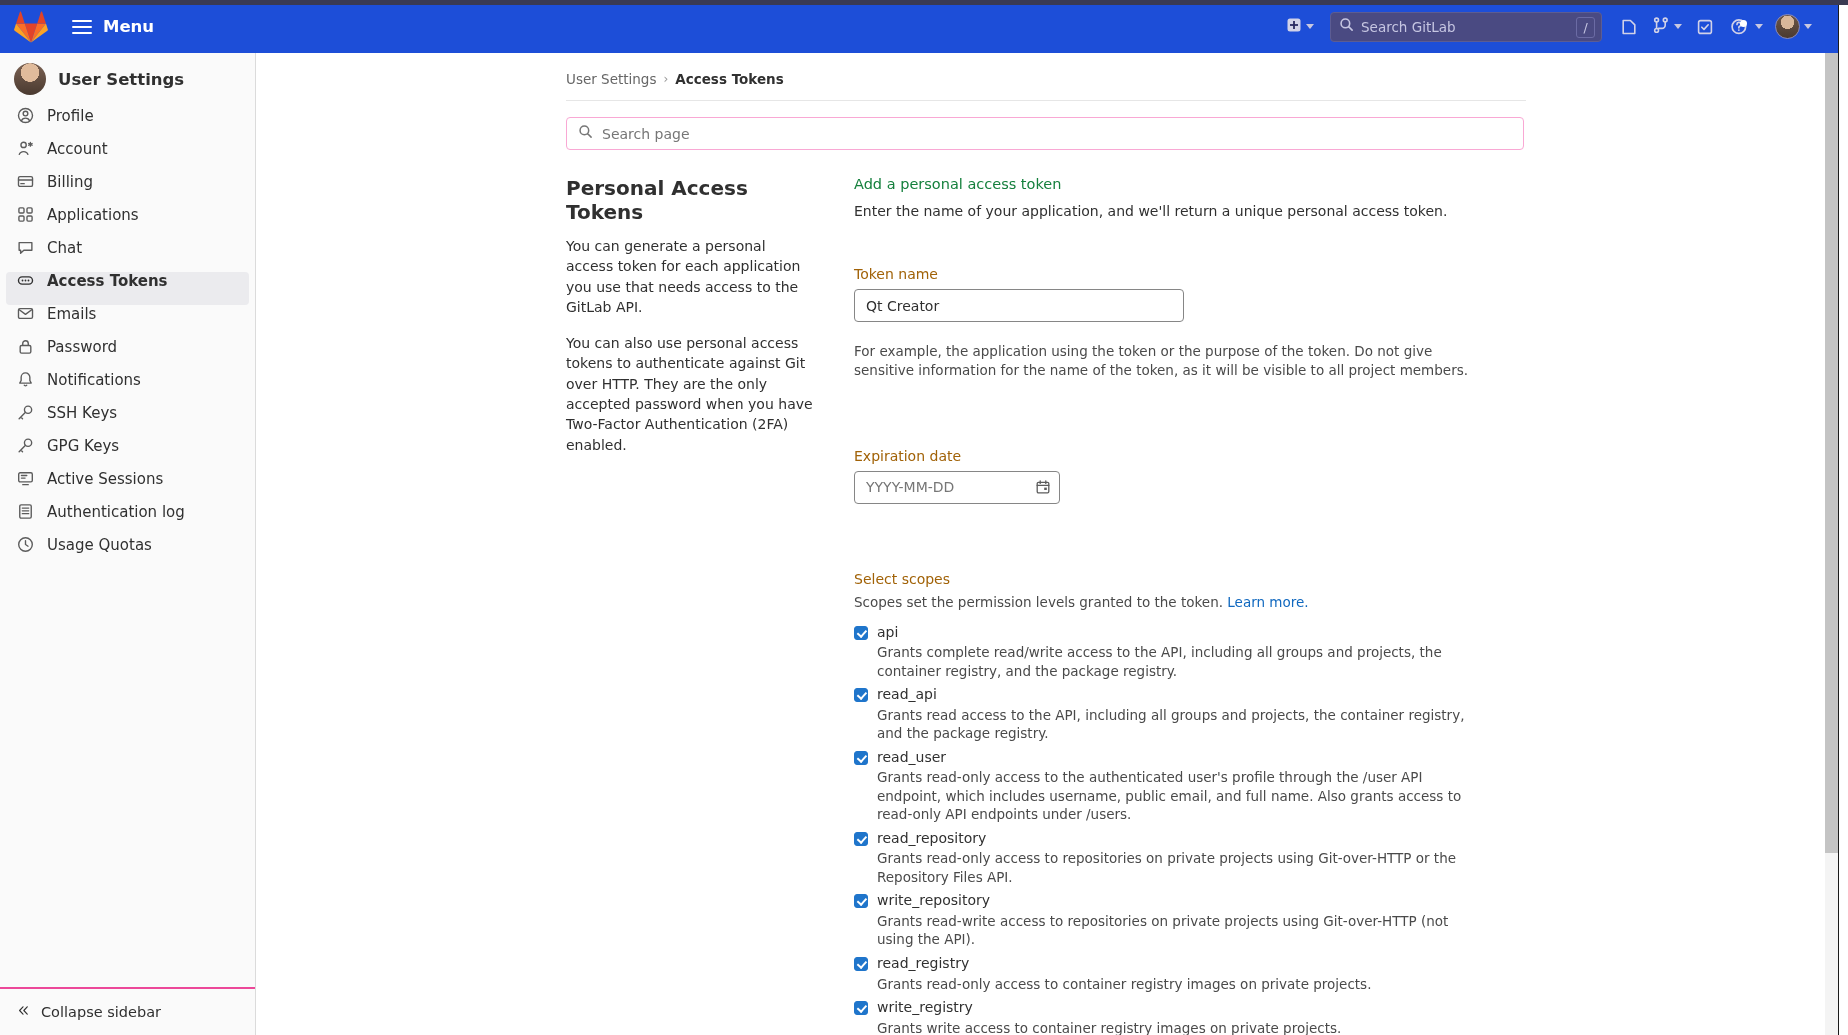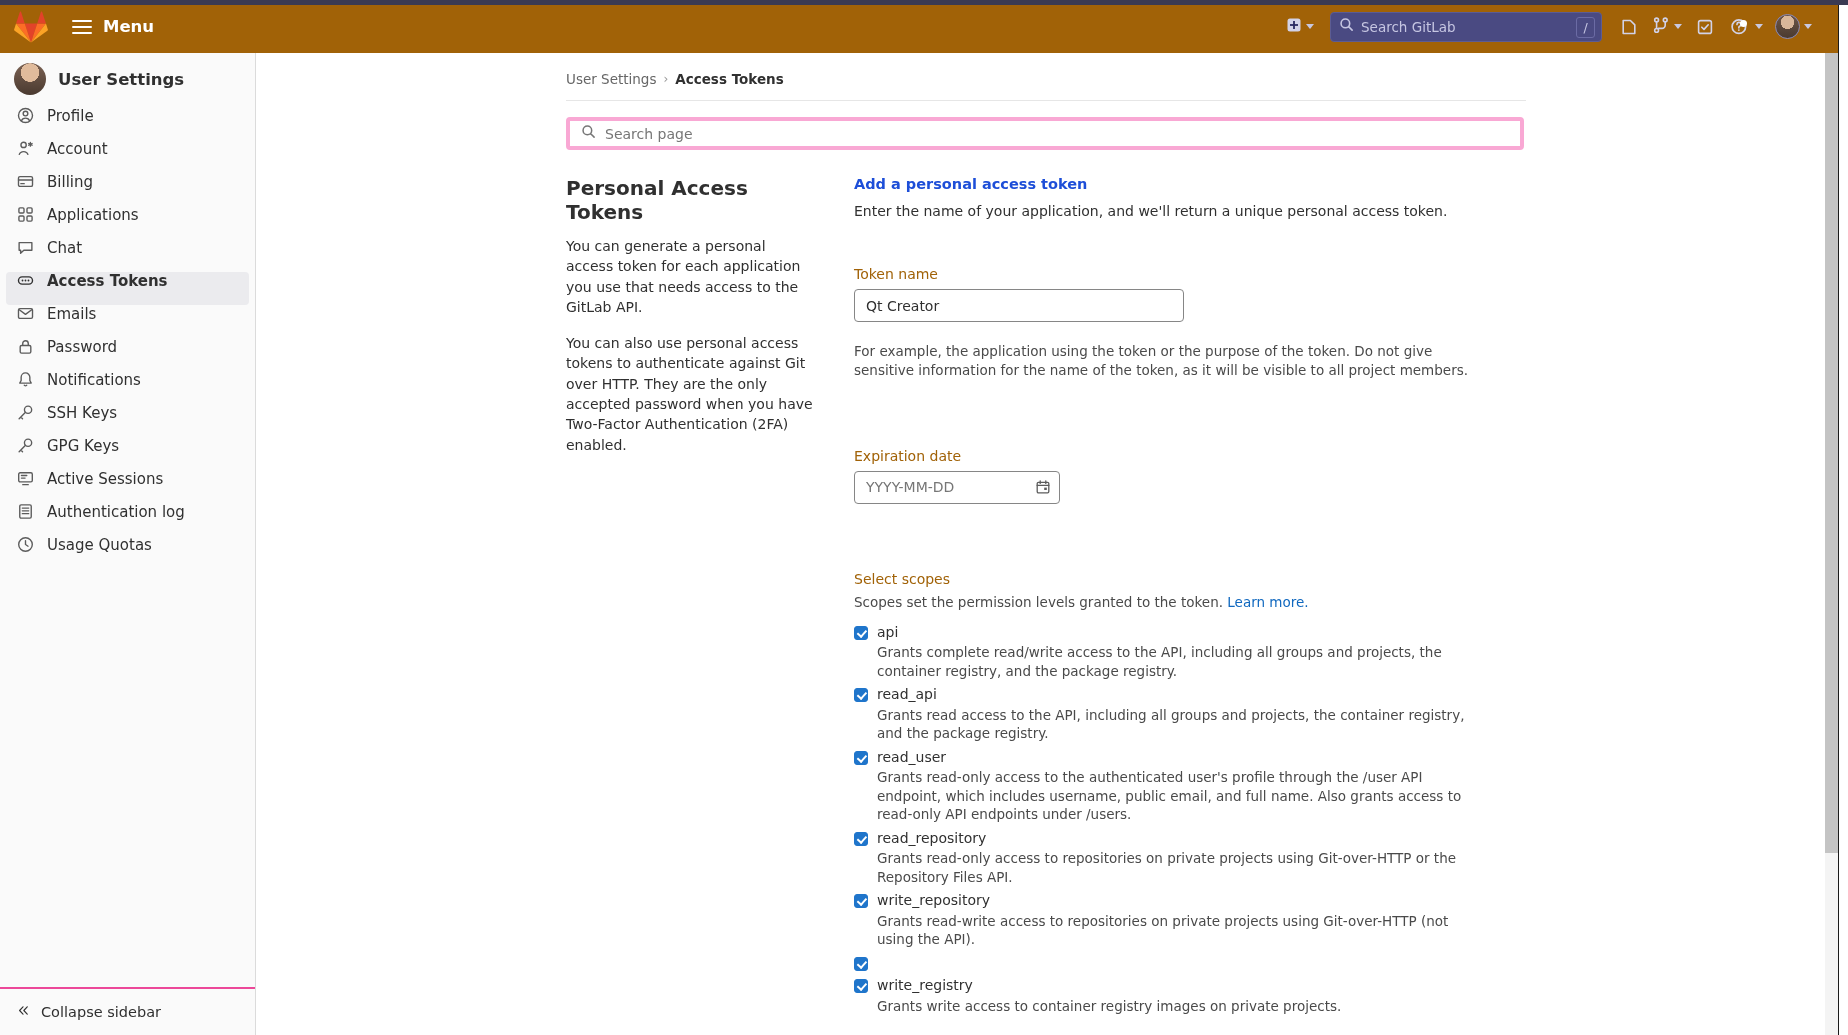--- a/index.html
+++ b/index.html
@@ -11,21 +11,21 @@
     font-family: "DejaVu Sans", "Liberation Sans", sans-serif;
     background: #ffffff;
     color: #303030;
   }
   body { position: relative; }
 
   
   #topbar {
     position: absolute; top: 0; left: 0;
     width: 1848px; height: 53px;
-    background: #a16207;
+    background: #1d4ed8;
     display: flex; align-items: center;
     z-index: 40;
   }
   #topbar-left { display: flex; align-items: center; padding-left: 14px; gap: 16px; }
   .gl-logo { width: 34px; height: 34px; display: block; }
   .menu-btn {
     display: flex; align-items: center; gap: 11px;
     color: #fff; font-size: 16.5px; font-weight: 600;
     padding: 6px 8px; border-radius: 4px; cursor: pointer;
   }
@@ -111,34 +111,34 @@
   }
   #inner { width: 960px; margin-left: 310px; padding-top: 10px; }
 
   #breadcrumb { display: flex; align-items: center; gap: 7px;
     font-size: 13.5px; color: #666; height: 32px; }
   #breadcrumb .sep { color: #999; font-size: 12px; }
   #breadcrumb .crumb-current { font-weight: 700; color: #303030; }
   .hr { height: 1px; background: #e6e6e6; margin: 5px 0 16px 0; }
 
   #page-search {
-    width: 958px; height: 33px; border: 4px solid #f9a8d4; border-radius: 4px;
+    width: 958px; height: 33px; border: 1px solid #f9a8d4; border-radius: 4px;
     display: flex; align-items: center; padding: 0 11px; gap: 9px; cursor: text;
     margin-bottom: 26px;
   }
   #page-search .ph { color: #767676; font-size: 14px; }
 
   .two-col { display: flex; gap: 38px; }
   .col-left { width: 250px; flex: 0 0 250px; }
   .col-right { width: 620px; flex: 0 0 620px; }
 
   .sec-title { font-size: 20px; font-weight: 700; color: #303030; margin: 0 0 12px 0; }
   .sec-p { font-size: 14px; line-height: 1.45; color: #303030; margin: 12px 0 16px 0; }
 
-  .form-h { font-size: 14.5px; font-weight: 700; color: #1d4ed8; margin: 0 0 9px 0; }
+  .form-h { font-size: 14.5px; font-weight: 400; color: #15803d; margin: 0 0 9px 0; }
   .form-sub { font-size: 14px; color: #303030; margin: 0 0 20px 0; line-height: 1.45; }
   .lbl { font-size: 14px; font-weight: 400; color: #a16207; margin-bottom: 7px; display:block;margin-top:45px; }
 
   .txt-input {
     width: 330px; height: 33px; border: 1px solid #868686; border-radius: 4px;
     padding: 0 11px; font-size: 14px; color: #303030;
     font-family: "DejaVu Sans", "Liberation Sans", sans-serif;
     background: #fff; display: flex; align-items: center;
   }
   .help-txt { font-size: 13.5px; color: #4a4a4a; line-height: 1.42; margin-top: 20px; }
@@ -537,20 +537,24 @@
           </div>
           <div class="scope-row">
             <span class="cbx"></span>
             <div>
               <div class="scope-name">write_repository</div>
               <div class="scope-desc">Grants read-write access to repositories on private projects using Git-over-HTTP (not using the API).</div>
             </div>
           </div>
           <div class="scope-row">
             <span class="cbx"></span>
+            <div>
+              <div class="scope-name">read_registry</div>
+              <div class="scope-desc">Grants read-only access to container registry images on private projects.</div>
+            </div>
           </div>
           <div class="scope-row">
             <span class="cbx"></span>
             <div>
               <div class="scope-name">write_registry</div>
               <div class="scope-desc">Grants write access to container registry images on private projects.</div>
             </div>
           </div>
         </div>
 

